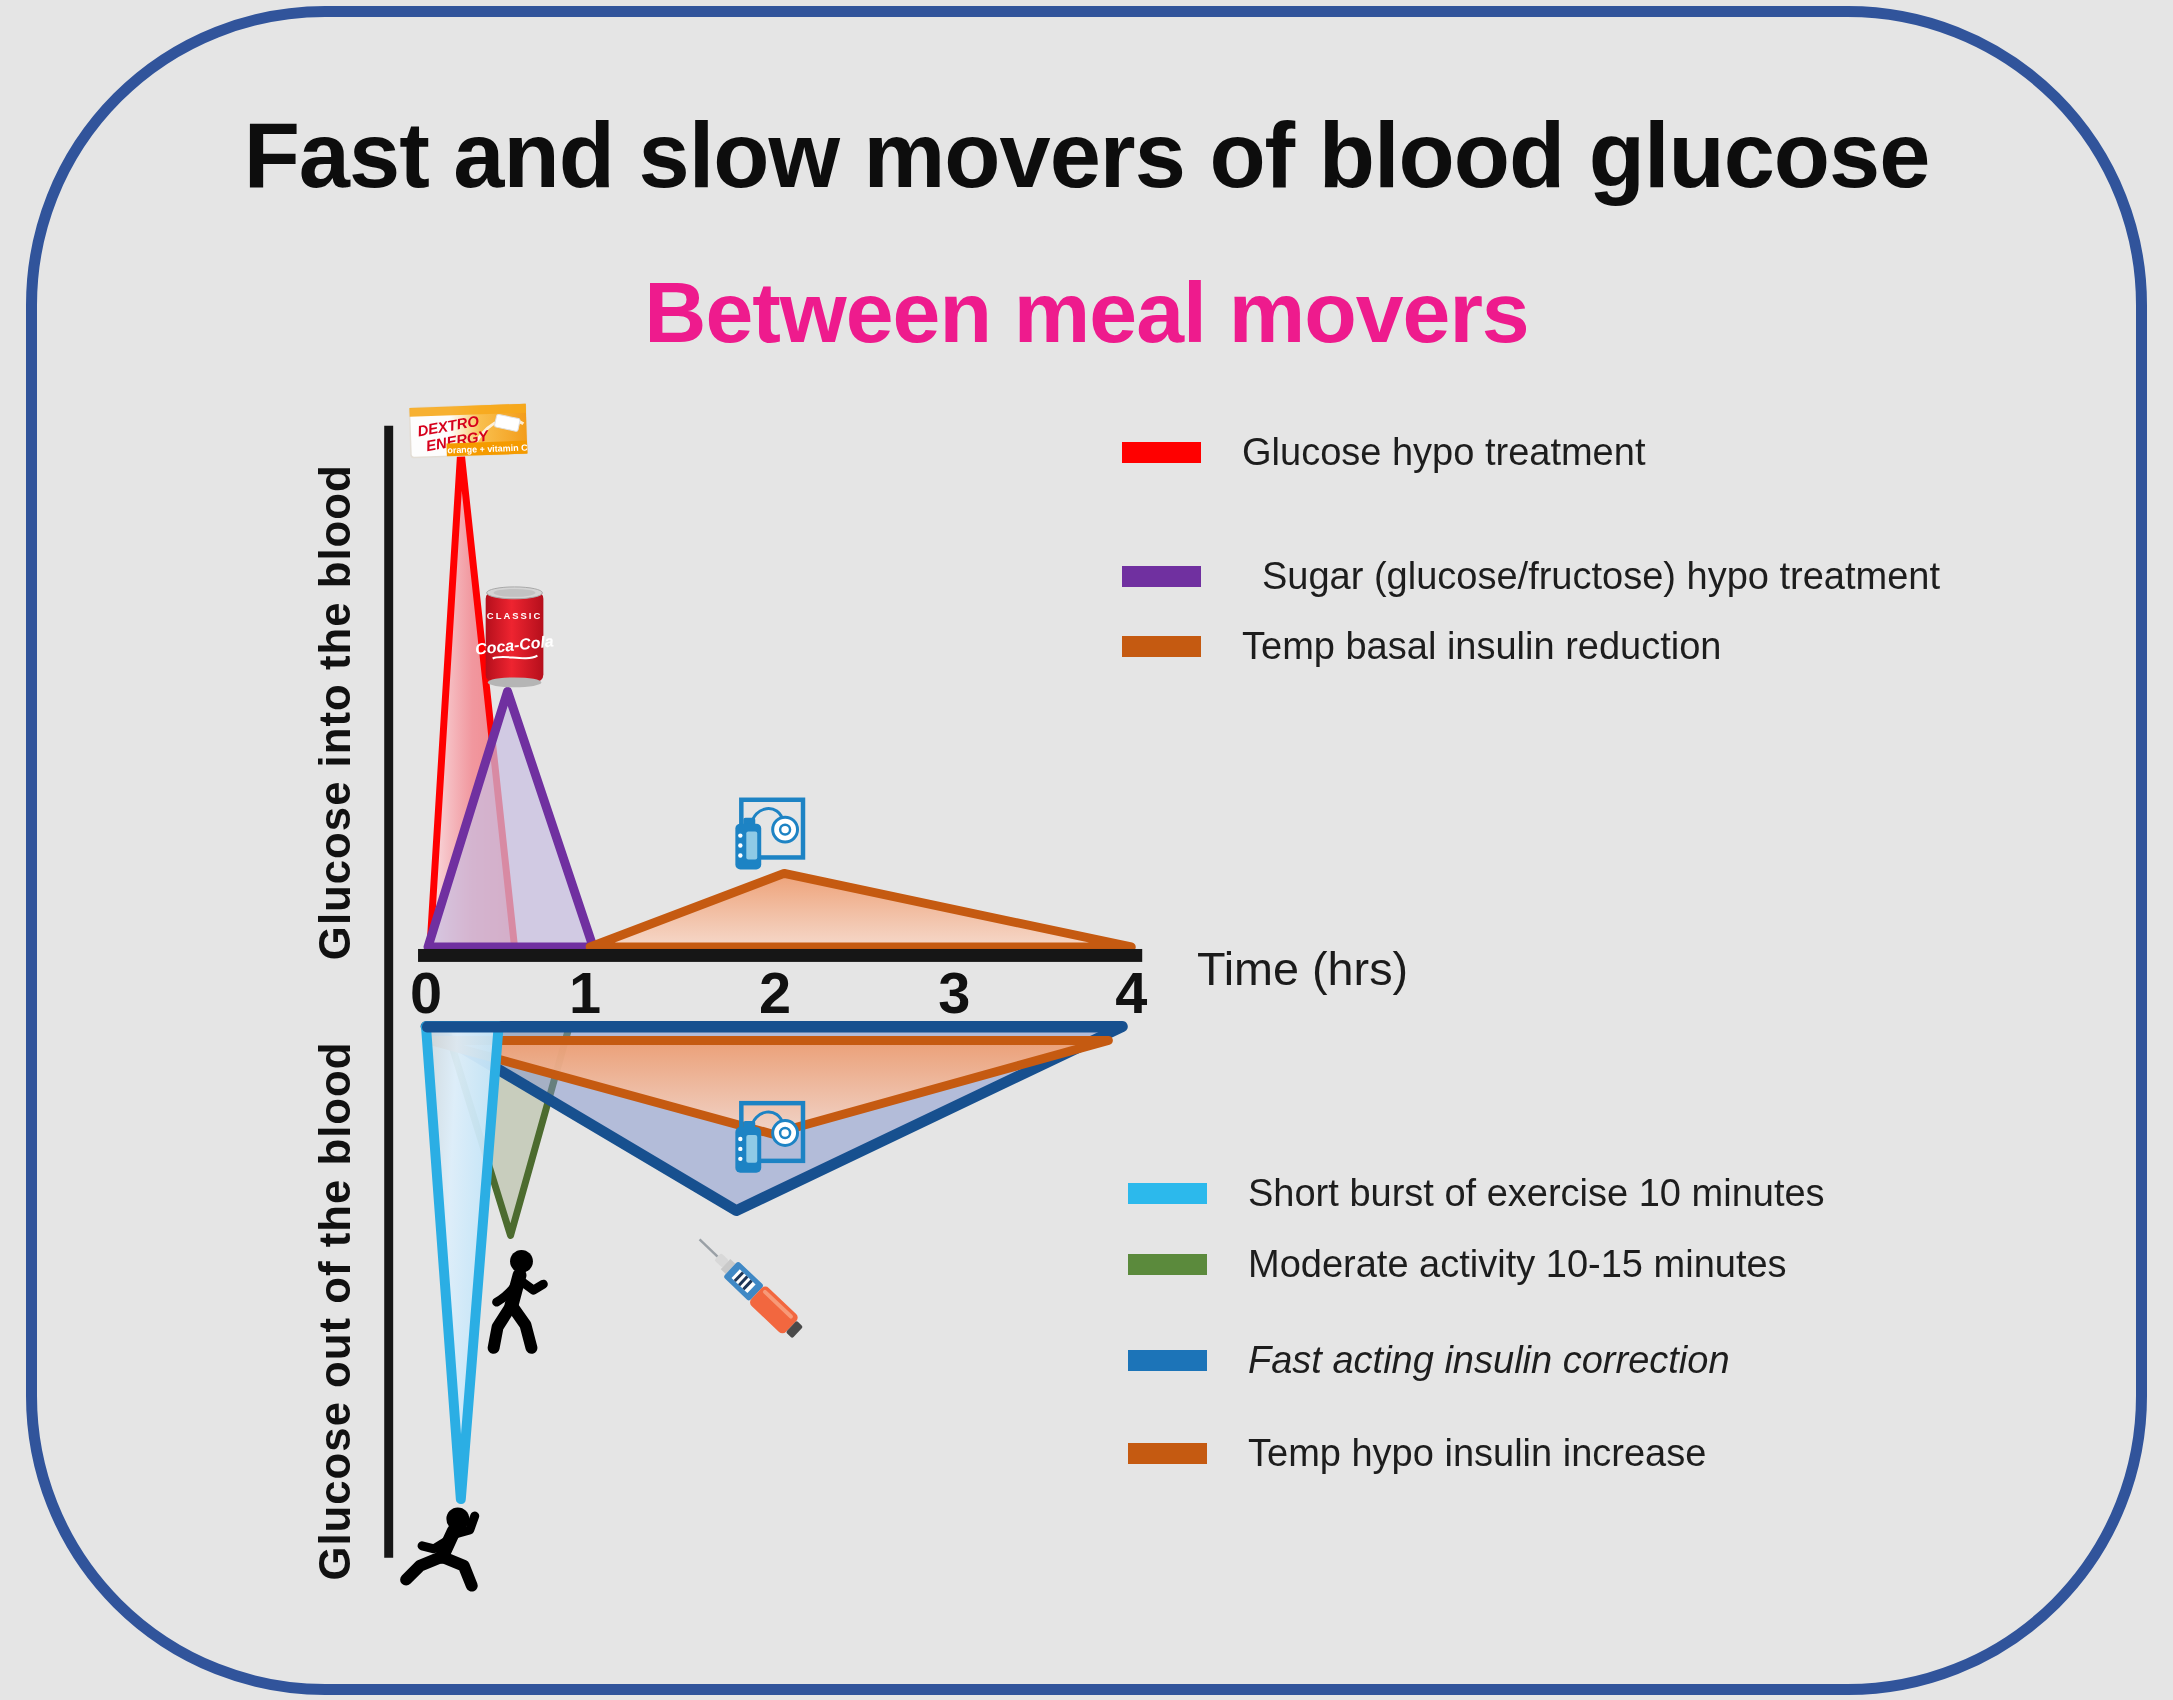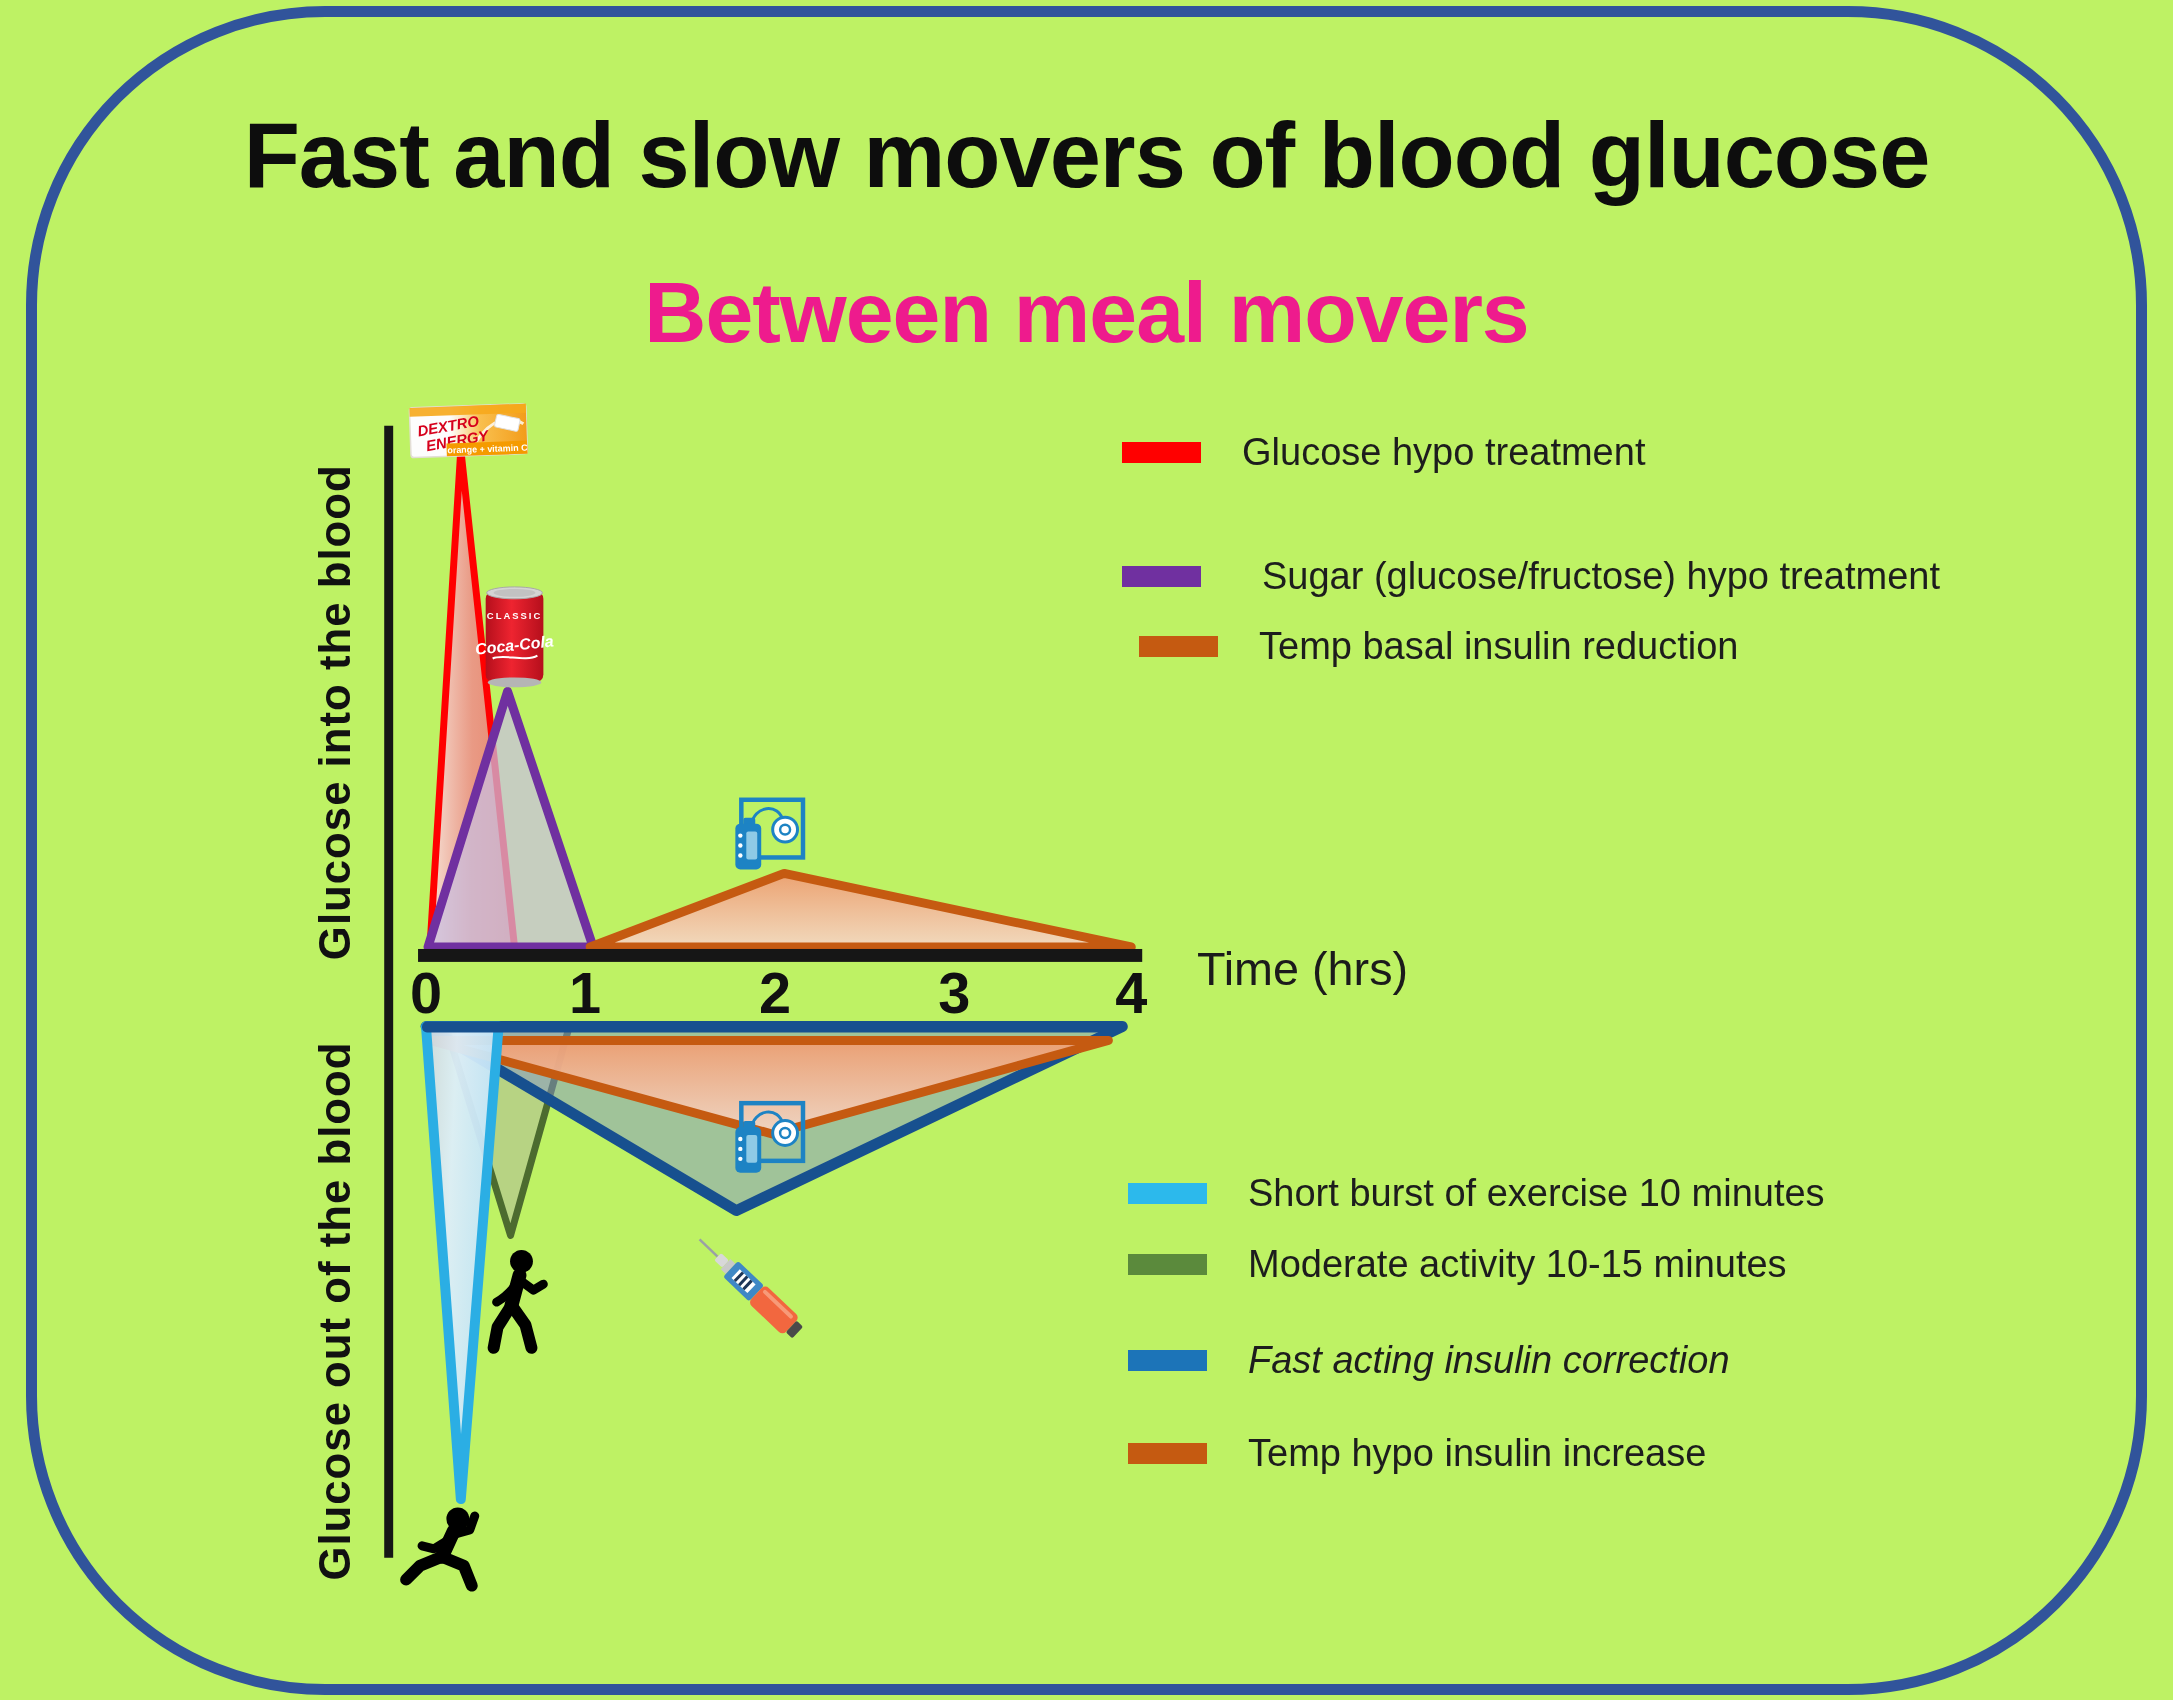--- a/index.html
+++ b/index.html
@@ -1,16 +1,16 @@
 <!DOCTYPE html>
 <html><head>
 <meta charset="utf-8">
 <style>
   html,body{margin:0;padding:0;background:#ffffff;}
-  #canvas{position:relative;width:2173px;height:1700px;background:#bef264;overflow:hidden;
+  #canvas{position:relative;width:2173px;height:1700px;background:#e5e5e5;overflow:hidden;
           font-family:"Liberation Sans", sans-serif;}
   .card-border{position:absolute;left:26px;top:6px;width:2121px;height:1689px;box-sizing:border-box;
                border:11px solid #31549B;border-radius:299px;}
   .title{position:absolute;left:0;right:0;top:103px;text-align:center;
          font-size:92px;font-weight:700;letter-spacing:-1px;color:#0d0d0d;}
   .subtitle{position:absolute;left:0;right:0;top:263px;text-align:center;
             font-size:86px;font-weight:700;letter-spacing:-1px;color:#EE1B8D;}
   .legend-row{position:absolute;display:flex;align-items:center;}
   .swatch{width:79px;height:21px;margin-right:41px;flex:0 0 auto;}
   .legend-label{font-size:38px;color:#1d1d1d;white-space:nowrap;}
@@ -157,21 +157,21 @@
   </svg>
 
   <div class="legend-row" style="left:1122px;top:431px;">
     <div class="swatch" style="background: rgb(255, 0, 0);"></div>
     <div class="legend-label">Glucose hypo treatment</div>
   </div>
   <div class="legend-row" style="left:1122px;top:555px;gap:20px;">
     <div class="swatch" style="background: rgb(112, 48, 160);"></div>
     <div class="legend-label">Sugar (glucose/fructose) hypo treatment</div>
   </div>
-  <div class="legend-row" style="left:1122px;top:625px;margin-left:17px;">
+  <div class="legend-row" style="left:1122px;top:625px;">
     <div class="swatch" style="background: rgb(197, 90, 17);"></div>
     <div class="legend-label">Temp basal  insulin reduction</div>
   </div>
 
   <div class="legend-row" style="left:1128px;top:1172px;justify-content:flex-end;">
     <div class="swatch" style="background: rgb(44, 185, 236);"></div>
     <div class="legend-label">Short burst of exercise 10 minutes</div>
   </div>
   <div class="legend-row" style="left:1128px;top:1243px;">
     <div class="swatch" style="background: rgb(91, 138, 60);"></div>

